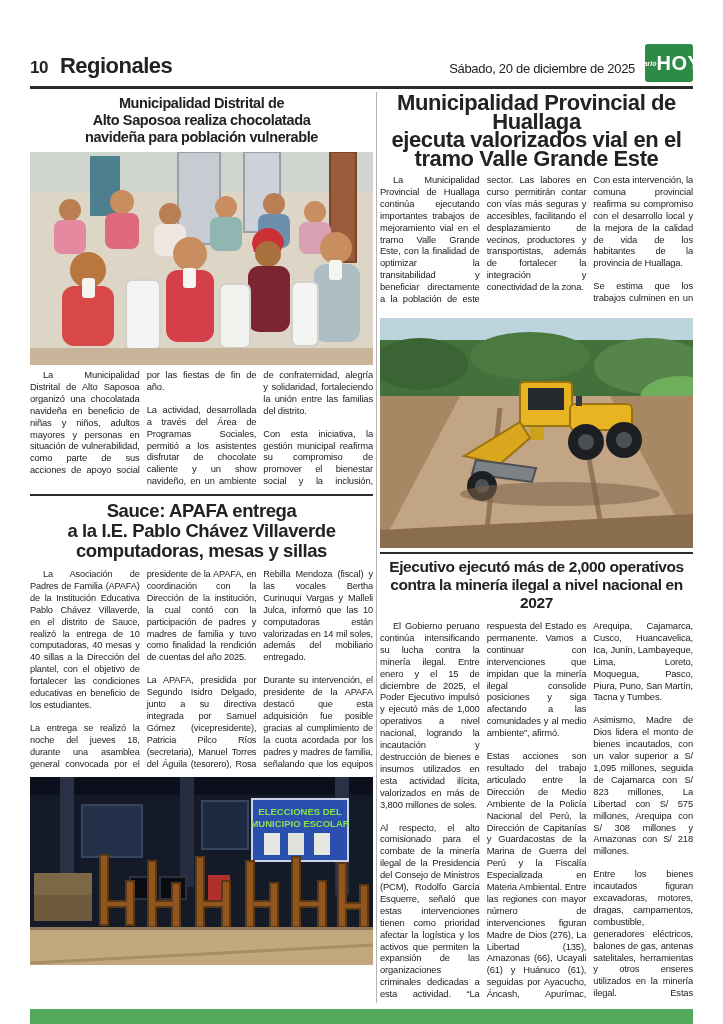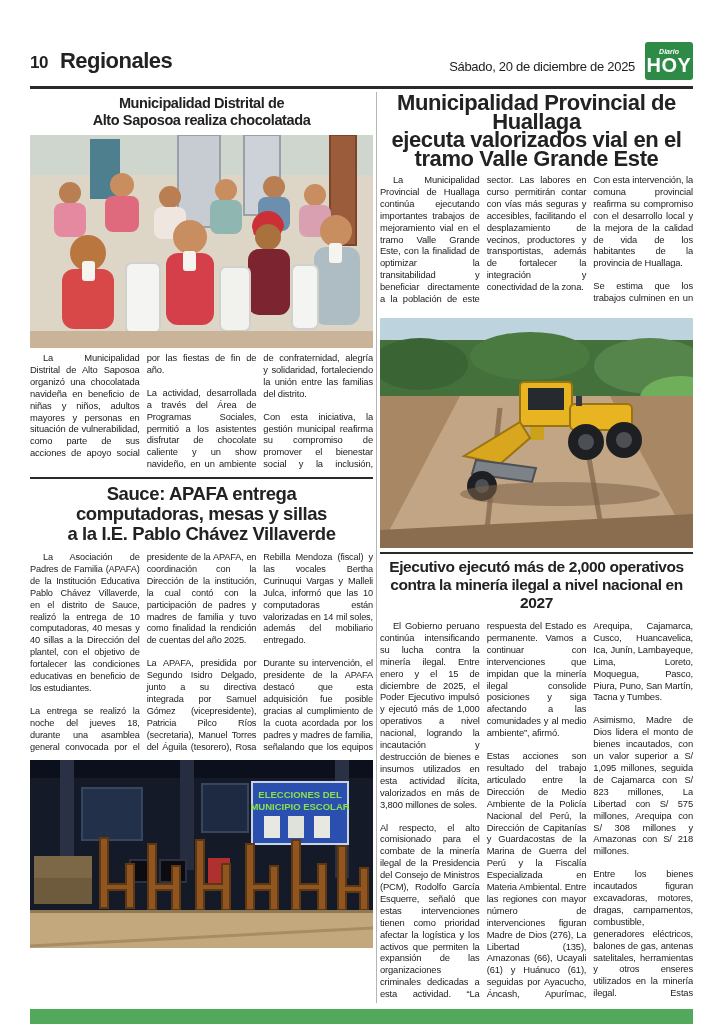--- a/index.html
+++ b/index.html
@@ -4,27 +4,27 @@
 <style>
   html,body { margin:0; padding:0; background:#e9e9e9; }
   .page {
     position:relative; width:723px; height:1024px; background:#ffffff;
     font-family:"Liberation Sans", sans-serif; color:#1c1c1c; overflow:hidden;
     margin:0 auto;
   }
   .content { position:absolute; left:30px; top:42px; width:663px; }
 
   
-  .masthead { display:flex; align-items:flex-start; justify-content:space-between; height:42px; }
+  .masthead { display:flex; align-items:center; justify-content:space-between; height:42px; }
   .mast-left { display:flex; align-items:baseline; gap:12px; padding-top:6px; }
   .page-num { font-size:17px; font-weight:bold; letter-spacing:-0.5px; color:#222; }
   .section-name { font-size:22px; font-weight:bold; letter-spacing:-0.5px; color:#222; }
   .mast-right { display:flex; align-items:center; gap:10px; }
   .issue-date { font-size:13px; color:#222; letter-spacing:-0.3px; padding-top:10px; }
-  .logo { width:48px; height:38px; border-radius:3px; display:flex; flex-direction:column; align-items:center; justify-content:center; line-height:1; }
+  .logo { width:48px; height:38px; border-radius:3px; display:flex; flex-direction:row; align-items:center; justify-content:center; line-height:1; }
   .logo .logo-top { font-size:7px; font-weight:bold; color:#fff; font-style:italic; }
   .logo .logo-main { font-size:20px; font-weight:bold; color:#fff; letter-spacing:0.5px; }
   .header-rule { height:3px; background:#2a2a2a; margin-top:2px; }
 
   
   .main { display:flex; margin-top:3px; }
   .half-left { width:343px; }
   .v-divider { width:1px; background:#b5b5b5; margin:0 3px; }
   .half-right { flex:1; }
 
@@ -87,20 +87,21 @@
     <div class="header-rule"></div>
 
     <div class="main">
 
       <div class="half-left">
 
         <article>
           <h2 class="title-a1">
             <span class="title-line">Municipalidad Distrital de</span>
             <span class="title-line">Alto Saposoa realiza chocolatada</span>
+            <span class="title-line">navideña para población vulnerable</span>
           </h2>
           <div class="photo photo-a1">
             <svg viewBox="0 0 343 213" preserveAspectRatio="none">
               <rect x="0" y="0" width="343" height="213" fill="#ddd5c6"></rect>
               <rect x="0" y="0" width="343" height="40" fill="#cfd6cd"></rect>
               <rect x="148" y="0" width="42" height="92" fill="#c7ccd3" stroke="#9aa0a8" stroke-width="2"></rect>
               <rect x="214" y="0" width="36" height="80" fill="#cdd2d8" stroke="#9aa0a8" stroke-width="2"></rect>
               <rect x="300" y="0" width="26" height="110" fill="#9a5c3a" stroke="#7c4528" stroke-width="2"></rect>
               <rect x="60" y="4" width="30" height="60" fill="#4d7f8e"></rect>
 
@@ -141,22 +142,22 @@
             <p>La actividad, desarrollada a través del Área de Programas Sociales, permitió a los asistentes disfrutar de chocolate caliente y un show navideño, en un ambiente de confraternidad, alegría y solidaridad, fortaleciendo la unión entre las familias del distrito.</p>
             <p>Con esta iniciativa, la gestión municipal reafirma su compromiso de promover el bienestar social y la inclusión, brindando atención prioritaria a los sectores más vulnerables y llevando un mensaje de esperanza y unión a la población de Alto Saposoa.</p>
           </div>
         </article>
 
         <hr class="article-rule">
 
         <article>
           <h2 class="title-a3">
             <span class="title-line">Sauce: APAFA entrega</span>
+            <span class="title-line">a la I.E. Pablo Chávez Villaverde</span>
             <span class="title-line">computadoras, mesas y sillas</span>
-            <span class="title-line">a la I.E. Pablo Chávez Villaverde</span>
           </h2>
           <div class="cols txt-a3">
             <p>La Asociación de Padres de Familia (APAFA) de la Institución Educativa Pablo Chávez Villaverde, en el distrito de Sauce, realizó la entrega de 10 computadoras, 40 mesas y 40 sillas a la Dirección del plantel, con el objetivo de fortalecer las condiciones educativas en beneficio de los estudiantes.</p>
             <p>La entrega se realizó la noche del jueves 18, durante una asamblea general convocada por el presidente de la APAFA, en coordinación con la Dirección de la institución, la cual contó con la participación de padres y madres de familia y tuvo como finalidad la rendición de cuentas del año 2025.</p>
             <p>La APAFA, presidida por Segundo Isidro Delgado, junto a su directiva integrada por Samuel Gómez (vicepresidente), Patricia Pilco Ríos (secretaria), Manuel Torres del Águila (tesorero), Rosa Rebilla Mendoza (fiscal) y las vocales Bertha Curinuqui Vargas y Malleli Julca, informó que las 10 computadoras están valorizadas en 14 mil soles, además del mobiliario entregado.</p>
             <p>Durante su intervención, el presidente de la APAFA destacó que esta adquisición fue posible gracias al cumplimiento de la cuota acordada por los padres y madres de familia, señalando que los equipos y mobiliario serán utilizados directamente por los estudiantes. Asimismo, la directiva dio a conocer el plan de trabajo para el año 2026, reafirmando su compromiso con la mejora continua de la educación en la institución.</p>
           </div>
           <div class="photo photo-a3">
             <svg viewBox="0 0 343 188" preserveAspectRatio="none">
               <rect x="0" y="0" width="343" height="188" fill="#141a28"></rect>

